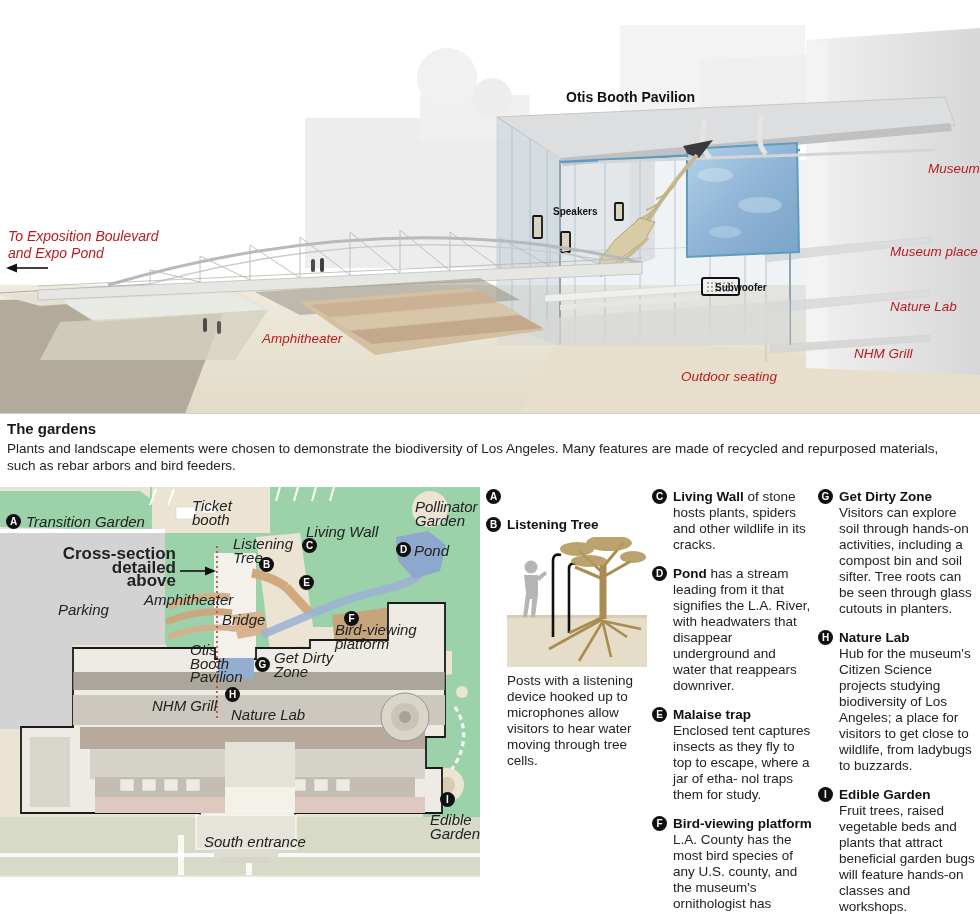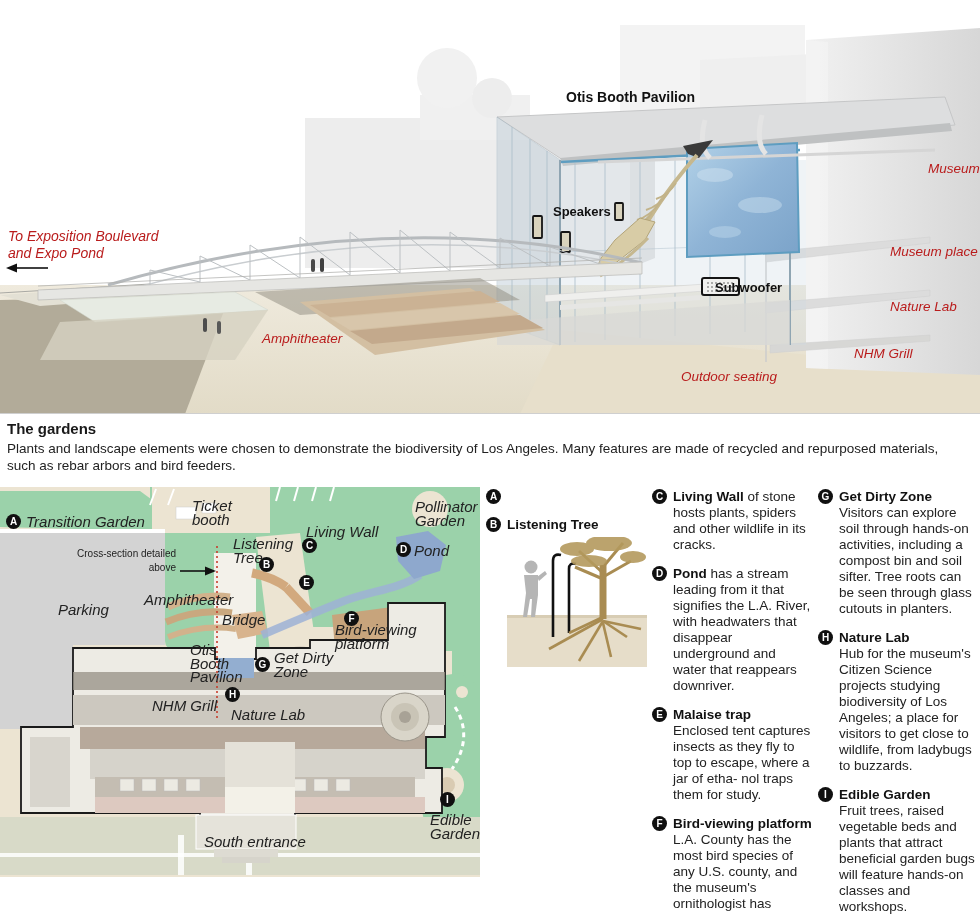--- a/index.html
+++ b/index.html
@@ -3,24 +3,24 @@
 <meta charset="utf-8">
 <style>
   html,body{margin:0;padding:0;background:#fff;}
   #page{position:relative;width:980px;height:914px;background:#fff;overflow:hidden;
         font-family:"Liberation Sans","DejaVu Sans",sans-serif;color:#1a1a1a;}
   svg{display:block;}
   .abs{position:absolute;}
   
   .ilabel{position:absolute;font-style:italic;font-size:13.5px;line-height:15px;color:#b91c1c;white-space:nowrap;}
   .ilabel.wrap{white-space:normal;}
-  .blabel{position:absolute;font-style:normal;font-weight:bold;font-size:13px;line-height:15px;color:#111;white-space:nowrap;}
+  .blabel{position:absolute;font-style:normal;font-weight:bold;font-size:10px;line-height:15px;color:#111;white-space:nowrap;}
   .mlabel{position:absolute;font-style:italic;font-size:15px;line-height:13.5px;color:#222;white-space:nowrap;}
   .mlabel.wrap{white-space:normal;}
-  .mlabel.bold{font-style:normal;font-weight:normal;font-size:10px;}
+  .mlabel.bold{font-style:normal;font-weight:bold;font-size:17px;}
   
   #gardens-rule{position:absolute;left:0;top:413px;width:980px;border-top:1px solid #cfcfcf;}
   #gardens-title{position:absolute;left:7px;top:420px;font-size:15px;font-weight:bold;margin:0;}
   #gardens-body{position:absolute;left:7px;top:440px;width:958px;font-size:13.5px;line-height:17px;margin:0;color:#222;}
   
   #map{position:absolute;left:0;top:487px;width:480px;height:402px;}
   .marker{position:absolute;width:15px;height:15px;border-radius:50%;background:#101010;color:#fff;
           font-size:10px;font-weight:bold;text-align:center;line-height:15px;font-style:normal;}
   
   .legend-col{position:absolute;top:489px;width:154px;}
@@ -392,20 +392,21 @@
       </g>
       <g stroke="#a98c52" stroke-width="2.6" fill="none">
         <path d="M96,80 L62,96"></path>
               <path d="M96,82 L42,112"></path>
               <path d="M96,84 L120,100"></path>
         <path d="M96,84 L134,92"></path>
               <path d="M96,86 L104,120"></path>
               <path d="M96,84 L72,124"></path>
       </g>
     </svg>
+  <p class="caption">Posts with a listening device hooked up to microphones allow visitors to hear water moving through tree cells.</p>
         </div>
       </div>
     </div>
   <div class="legend-col" id="col-2">
       <div class="entry">
         <span class="marker">C</span>
         <div class="entry-body">
           <p><b>Living Wall</b> of stone hosts plants, spiders and other wildlife in its cracks.</p>
         </div>
       </div>

